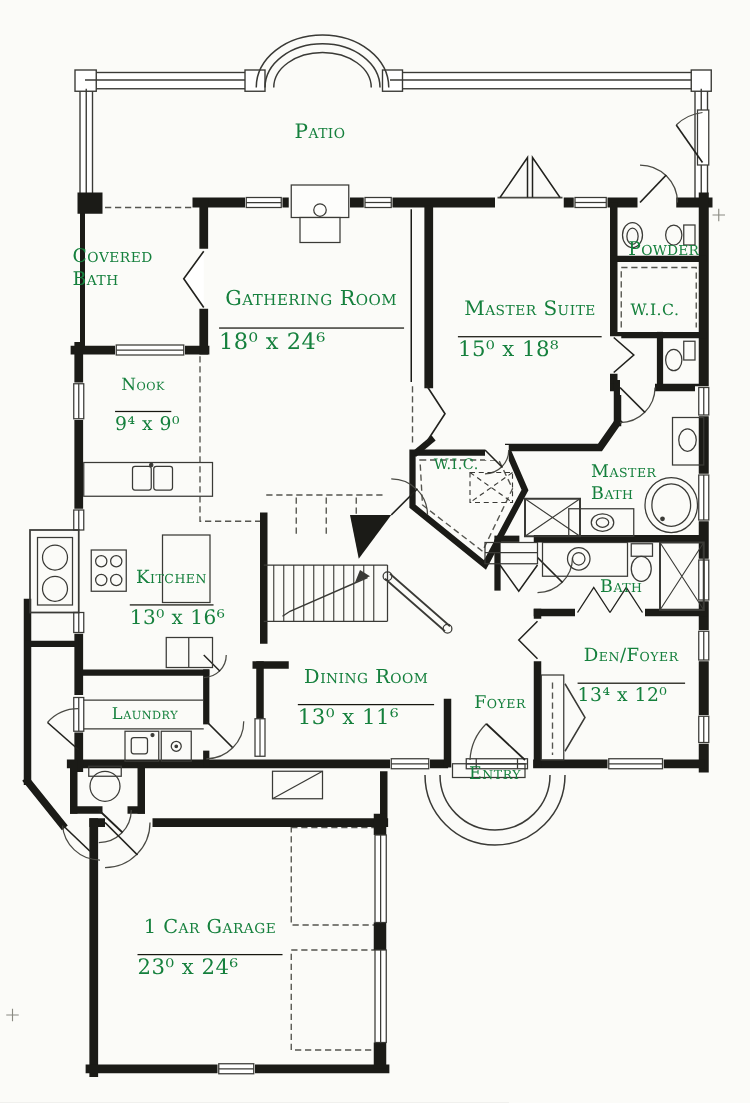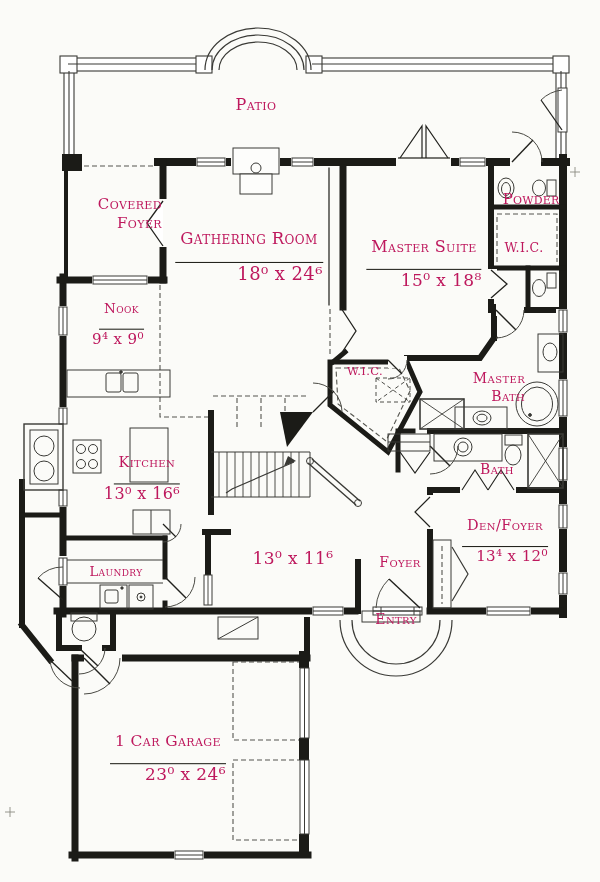--- a/index.html
+++ b/index.html
@@ -1,19 +1,19 @@
 <!DOCTYPE html>
 <html><head>
 <meta charset="utf-8">
 <style>
   html,body{margin:0;padding:0;background:#e8e8e6;}
   .sheet{position:relative;width:600px;height:882px;background:#fbfbf8;overflow:hidden;
          font-family:"DejaVu Serif", serif;}
   .sheet svg{position:absolute;left:0;top:0;}
-  .lbl{position:absolute;transform:translate(-50%,-50%);color:#be185d;text-align:right;
+  .lbl{position:absolute;transform:translate(-50%,-50%);color:#15803d;text-align:left;
        font-variant:small-caps;letter-spacing:.4px;white-space:nowrap;line-height:1.25;}
   .lbl .nm{display:inline-block;}
   .lbl.u .nm{border-bottom:1.6px solid #16160f;padding:0 5px 12px;}
   .lbl .dim{font-variant:normal;margin-top:0;}
   .wrap{white-space:normal;}
 </style>
 </head>
 <body>
 
 <div class="sheet">
@@ -431,21 +431,21 @@
       <path d="M570,172 H580 M575,167 V177"></path>
       <path d="M5,812 H15 M10,807 V817"></path>
     </g>
   </g>
 </svg>
 
   <div class="lbl" style="left:256px;top:105px;font-size:16px">
     <span class="nm">Patio</span></div>
 
   <div class="lbl wrap" style="left:110px;top:214px;font-size:15px;width:104px">
-    <span class="nm">Covered Foyer</span></div>
+    <span class="nm">Covered Bath</span></div>
 
   <div class="lbl u" style="left:249px;top:257px;font-size:16.5px">
     <span class="nm">Gathering Room</span>
     <div class="dim" style="font-size:18px">18⁰ x 24⁶</div></div>
 
   <div class="lbl u" style="left:424px;top:264px;font-size:16px">
     <span class="nm">Master Suite</span>
     <div class="dim" style="font-size:17px">15⁰ x 18⁸</div></div>
 
   <div class="lbl" style="left:531px;top:199px;font-size:15px;letter-spacing:.2px">
@@ -467,20 +467,21 @@
     </div>
 
   <div class="lbl u" style="left:142px;top:479px;font-size:14.5px">
     <span class="nm">Kitchen</span>
     <div class="dim" style="font-size:16px">13⁰ x 16⁶</div></div>
 
   <div class="lbl" style="left:497px;top:470px;font-size:14px">
     <span class="nm">Bath</span></div>
 
   <div class="lbl u" style="left:293px;top:559px;font-size:15.5px">
+    <span class="nm">Dining Room</span>
     <div class="dim" style="font-size:17px">13⁰ x 11⁶</div></div>
 
   <div class="lbl" style="left:400px;top:563px;font-size:14px">
     <span class="nm">Foyer</span></div>
 
   <div class="lbl u" style="left:505px;top:541px;font-size:14.5px">
     <span class="nm">Den/Foyer</span>
     <div class="dim" style="font-size:15px">13⁴ x 12⁰</div></div>
 
   <div class="lbl" style="left:116px;top:572px;font-size:13px">

